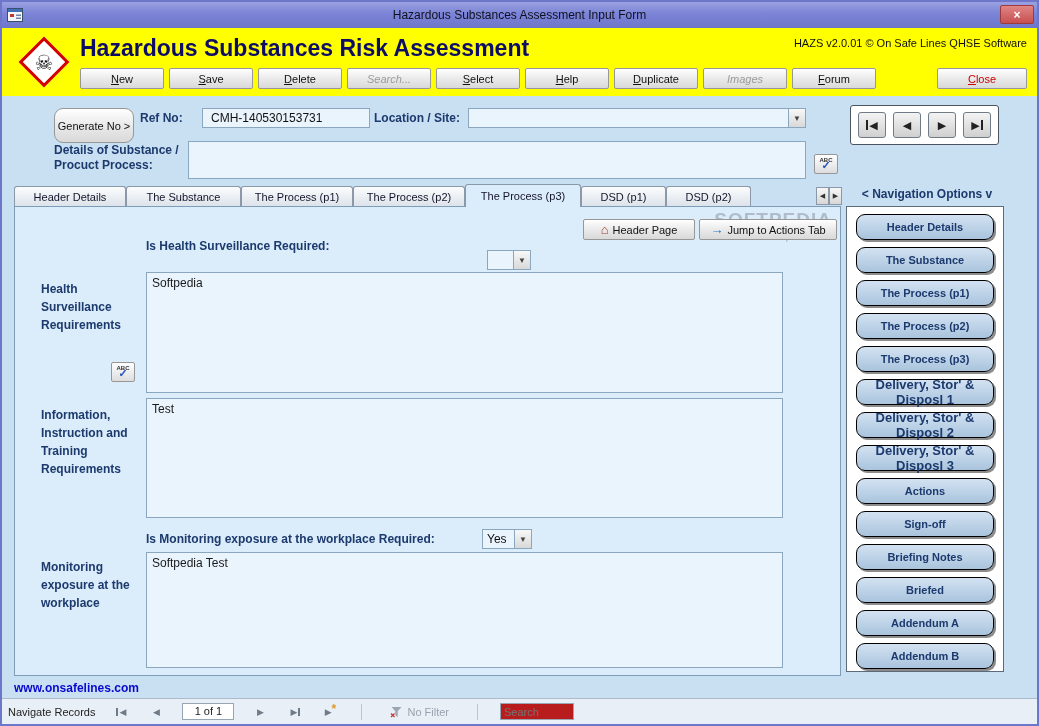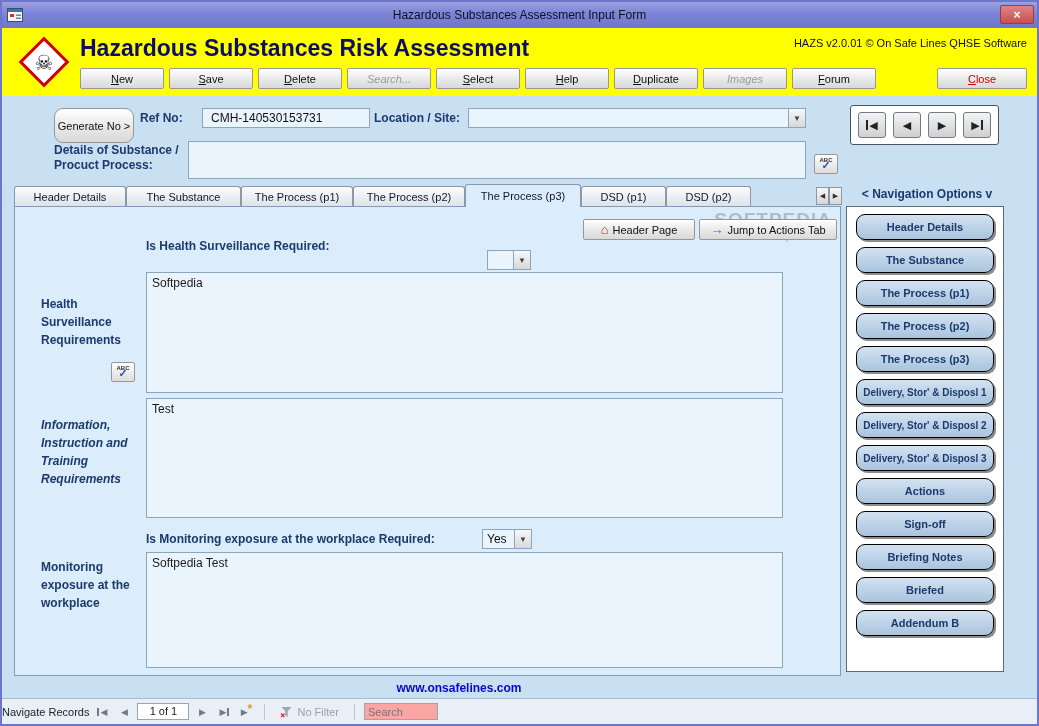--- a/index.html
+++ b/index.html
@@ -116,51 +116,51 @@
   .q2-label { position:absolute; left:131px; top:325px; }
   .combo-q2 { left:467px; top:322px; width:50px; height:20px; }
 
   .ta { position:absolute; left:131px; width:637px; background:#eaf4fd; border:1px solid #8ba7bf;
         font-size:12px; font-family:inherit; color:#1a1a1a; padding:3px 5px; resize:none; }
   .ta1 { top:65px;  height:121px; }
   .ta2 { top:191px; height:120px; }
   .ta3 { top:345px; height:116px; }
 
   .side-label { position:absolute; left:26px; line-height:18px; }
-  .sl1 { top:88px;  width:100px; }
-  .sl2 { top:209px; width:110px;font-style:italic; }
+  .sl1 { top:73px;  width:100px; }
+  .sl2 { top:199px; width:110px; }
   .sl3 { top:351px; width:100px; }
   .spell-2 { left:96px; top:155px; }
 
   
   .sidebar { position:absolute; left:844px; top:110px; width:158px; height:466px;
              background:#fff; border:1px solid #5c6b7a; padding-top:7px; }
   .sb-btn { display:flex; align-items:center; justify-content:center;
             width:138px; height:26px; margin:0 auto 7px auto;
             background:linear-gradient(#d3e2f2,#a9c4dd); border:1px solid #000; border-radius:9px;
             box-shadow:2px 2px 0 rgba(45,45,45,0.55);
             font-size:11px; font-weight:bold; color:#1c3a6e; cursor:pointer; text-align:center; padding:0; }
-  .sb-btn.small { font-size:10px; }
-
-  
-  .footer-link { position:absolute; left:12px; top:585px; width:890px; text-align:center;
+  .sb-btn.small { font-size:13px; }
+
+  
+  .footer-link { position:absolute; left:12px; top:585px; width:890px; text-align:left;
                  font-size:12px; font-weight:bold; color:#0808cf; cursor:pointer; }
   .statusbar { position:absolute; left:0; right:0; bottom:0; height:26px; background:#e9eff7;
-               border-top:1px solid #aeb9c9; display:flex; align-items:center; gap:4px;
-               padding-left:0; font-size:11px; color:#222; }
+               border-top:1px solid #aeb9c9; display:flex; align-items:center; gap:17px;
+               padding-left:6px; font-size:11px; color:#222; }
   .rn-btn { width:18px; height:18px; display:flex; align-items:center; justify-content:center; gap:1px;
             font-size:9px; color:#707b88; background:none; border:none; cursor:pointer; padding:0; }
   .rn-btn .bar { width:2px; height:8px; background:#707b88; }
   .rn-btn .star { color:#e09a2a; font-weight:bold; font-size:12px; margin:-6px 0 0 -1px; }
   .rec-box { width:52px; height:17px; background:#fff; border:1px solid #98a5b3;
              text-align:center; line-height:15px; font-size:11px; }
   .sep { width:1px; height:16px; background:#bcc6d2; margin:0 5px; }
   .filter-btn { display:flex; gap:4px; color:#98a2ad; background:none;
                 border:none; font:inherit; cursor:pointer; }
-  .search-input { width:74px; height:17px; border:1px solid #98a5b3; background:#fca5a5;
+  .search-input { width:74px; height:17px; border:1px solid #98a5b3; background:#b91c1c;
                   font-size:11px; font-family:inherit; padding:0 3px; }
 </style>
 </head>
 <body>
 
 <div class="window">
 
   <div class="titlebar">
     <span class="app-icon">
       <svg width="16" height="14" viewBox="0 0 16 14">
@@ -301,20 +301,21 @@
       <button class="sb-btn">The Process (p1)</button>
       <button class="sb-btn">The Process (p2)</button>
       <button class="sb-btn">The Process (p3)</button>
       <button class="sb-btn small">Delivery, Stor' &amp; Disposl 1</button>
       <button class="sb-btn small">Delivery, Stor' &amp; Disposl 2</button>
       <button class="sb-btn small">Delivery, Stor' &amp; Disposl 3</button>
       <button class="sb-btn">Actions</button>
       <button class="sb-btn">Sign-off</button>
       <button class="sb-btn">Briefing Notes</button>
       <button class="sb-btn">Briefed</button>
+      <button class="sb-btn">Addendum A</button>
       <button class="sb-btn">Addendum B</button>
     </div>
 
     <div class="footer-link">www.onsafelines.com</div>
 
     <div class="statusbar">
       <span>Navigate Records</span>
       <button class="rn-btn">
           <span class="bar"></span>
           <span>◀</span>

